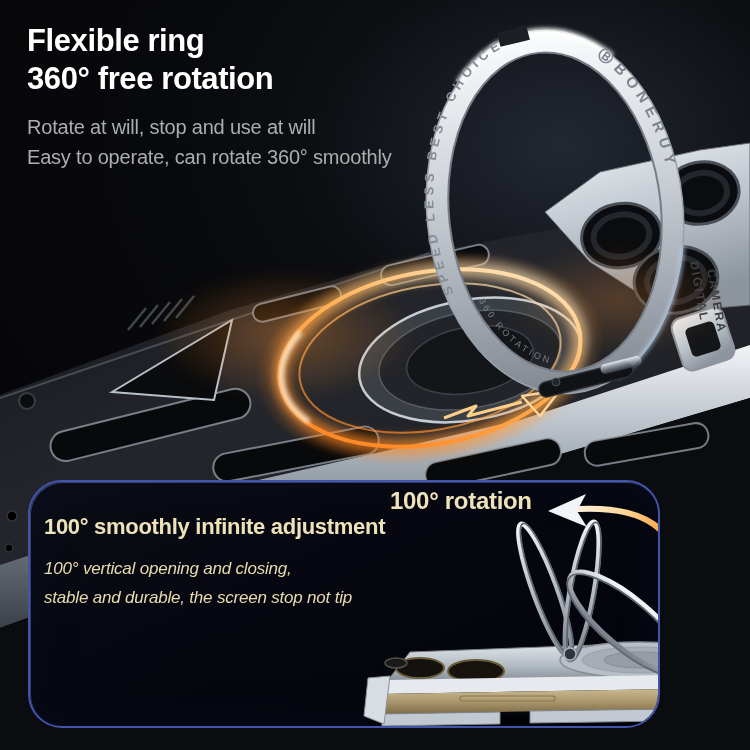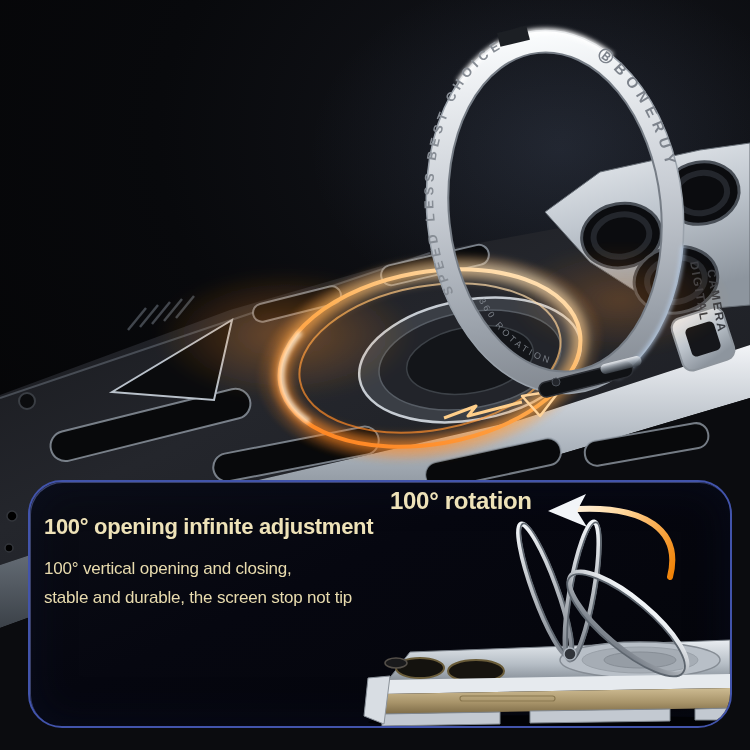--- a/index.html
+++ b/index.html
@@ -6,29 +6,29 @@
   .screen{
     position:relative;width:750px;height:750px;overflow:hidden;
     background:radial-gradient(900px 700px at 75% 18%, #15171d 0%, #08090c 45%, #030304 100%);
     font-family:"Liberation Sans", sans-serif;
   }
   .hero-svg{position:absolute;left:0;top:0;z-index:1;}
   .header{position:absolute;left:27px;top:22px;z-index:5;}
   .title{margin:0;font-size:31px;line-height:38px;font-weight:700;color:#ffffff;letter-spacing:-0.4px;}
   .subtitle{margin:14px 0 0 0;font-size:20px;line-height:30px;font-weight:400;color:#abadb0;letter-spacing:-0.2px;}
   .panel{
-    position:absolute;left:28px;top:480px;width:704px;height:248px;box-sizing:border-box;
+    position:absolute;left:28px;top:480px;width:632px;height:248px;box-sizing:border-box;
     border-radius:34px;border:2px solid #4254ab;
     background:linear-gradient(155deg,#0b0d15 0%,#060710 40%,#04050a 100%);
     box-shadow:inset 1px 1px 0 rgba(150,165,255,.35), inset 0 0 40px rgba(10,16,40,.5);
     z-index:10;overflow:hidden;
   }
   .panel-svg{position:absolute;left:0;top:0;}
   .panel-heading{position:absolute;left:14px;top:32px;font-size:22px;font-weight:700;color:#eee2b8;letter-spacing:-0.3px;}
-  .panel-body{position:absolute;left:14px;top:72px;font-size:17px;line-height:29px;font-weight:400;color:#e8dbae;letter-spacing:-0.2px;}
+  .panel-body{position:absolute;left:14px;top:72px;font-size:17px;line-height:29px;font-weight:400;color:#e8dbae;letter-spacing:-0.2px;font-style:italic;}
   .rotation-label{position:absolute;left:360px;top:5px;font-size:24px;font-weight:700;color:#eee2b8;letter-spacing:-0.3px;}
 </style>
 </head>
 <body>
 
 <div class="screen">
 
   <svg class="hero-svg" width="750" height="750" viewBox="0 0 750 750">
     <defs>
       <radialGradient id="halo" cx="50%" cy="50%" r="50%">
@@ -173,20 +173,30 @@
       </text>
     </g>
 
     <g>
       <rect x="538" y="372" width="96" height="15" rx="7" transform="rotate(-14 586 380)" fill="#101215" stroke="#2c2f35" stroke-width="1.5"></rect>
       <rect x="600" y="360" width="42" height="10" rx="5" transform="rotate(-14 621 365)" fill="url(#silverBand)" opacity="0.85"></rect>
       <circle cx="556" cy="382" r="4" fill="#23262c" stroke="#4a4f57" stroke-width="1"></circle>
     </g>
   </svg>
 
+  <div class="header">
+    <h1 class="title">
+      <span>Flexible ring</span><br>
+      <span>360° free rotation</span>
+    </h1>
+    <p class="subtitle">
+      <span>Rotate at will, stop and use at will</span><br>
+      <span>Easy to operate, can rotate 360° smoothly</span>
+    </p>
+  </div>
 
   <div class="panel">
     <svg class="panel-svg" width="700" height="244" viewBox="0 0 700 244">
       <defs>
         <linearGradient id="plate2" x1="0" y1="0" x2="0" y2="1">
           <stop offset="0%" stop-color="#e9edf1"></stop>
           <stop offset="60%" stop-color="#b6bec6"></stop>
           <stop offset="100%" stop-color="#8a929b"></stop>
         </linearGradient>
         <linearGradient id="gold" x1="0" y1="0" x2="0" y2="1">
@@ -245,20 +255,20 @@
         <circle cx="540" cy="172" r="6" fill="#30343a" stroke="#aab2bb" stroke-width="1.5"></circle>
       </g>
 
       <g>
         <path d="M640,95 C652,48 615,24 548,27" fill="none" stroke="url(#arrowGrad)" stroke-width="6" stroke-linecap="round"></path>
         <polygon points="518,29 556,12 547,29 557,45" fill="#f2f5f8"></polygon>
       </g>
     </svg>
 
     <div class="rotation-label">100° rotation</div>
-    <div class="panel-heading">100° opening infinite adjustment</div>
+    <div class="panel-heading">100° smoothly infinite adjustment</div>
     <div class="panel-body">
       <span>100° vertical opening and closing,</span><br>
       <span>stable and durable, the screen stop not tip</span><br>
     </div>
   </div>
 
 </div>
 
 </body></html>

